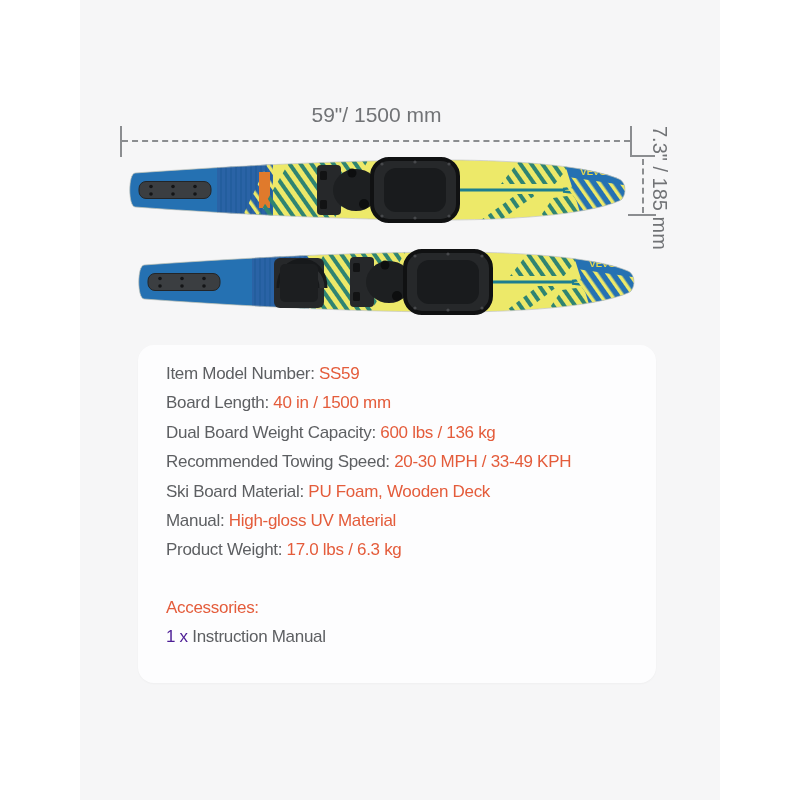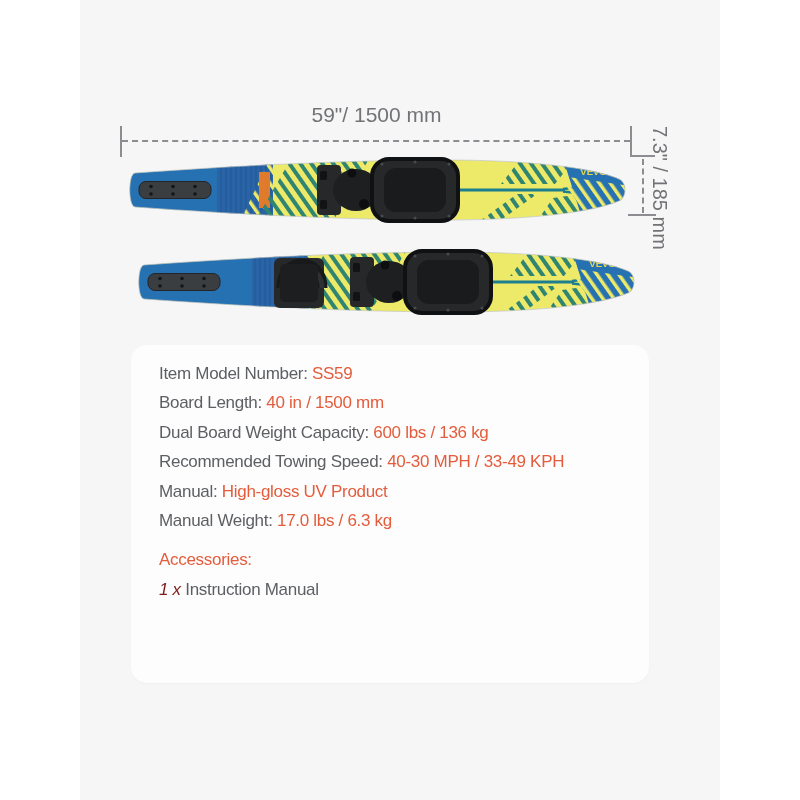--- a/index.html
+++ b/index.html
@@ -18,27 +18,27 @@
   .bracket-h{position:absolute;left:630px;top:155px;width:25px;height:2px;background:#8b8d90;}
   .dim-v-line{position:absolute;left:642px;top:159px;width:0;height:54px;border-left:2px dashed #8b8d90;}
   .tick-bottom{position:absolute;left:628px;top:214px;width:28px;height:2px;background:#8b8d90;}
   .dim-width-label{position:absolute;left:648px;top:126px;height:160px;writing-mode:vertical-rl;
     font-size:20px;color:#717376;white-space:nowrap;}
 
   
   .product-image{position:absolute;left:116px;top:150px;width:522px;height:172px;}
 
   
-  .spec-card{position:absolute;left:131px;top:345px;width:518px;height:338px;background:#fdfdfe;
+  .spec-card{position:absolute;left:138px;top:345px;width:518px;height:338px;background:#fdfdfe;
     border-radius:16px;box-sizing:border-box;padding:14px 28px;box-shadow:0 1px 2px rgba(0,0,0,0.03);}
   .spec-row{font-size:17px;line-height:29.4px;color:#5d5f62;letter-spacing:-0.3px;white-space:nowrap;}
   .spec-val{color:#e45c3b;}
-  .acc-title{margin-top:10px;font-size:17px;line-height:29.4px;color:#e45c3b;letter-spacing:-0.3px;}
+  .acc-title{margin-top:28px;font-size:17px;line-height:29.4px;color:#e45c3b;letter-spacing:-0.3px;}
   .acc-row{font-size:17px;line-height:29.4px;color:#5d5f62;letter-spacing:-0.3px;white-space:nowrap;}
-  .acc-qty{color:#7f1d1d;font-style:italic;}
+  .acc-qty{color:#4c1d95;}
 </style>
 </head>
 <body>
 
 <div class="panel"></div>
 
 <div class="dim-length-label">59"/ 1500 mm</div>
 <div class="tick-left"></div>
 <div class="dim-h-line"></div>
 <div class="tick-right"></div>
@@ -144,18 +144,19 @@
     </g>
     <use href="#bindingMain" transform="translate(24,0)"></use>
   </g>
 </svg>
 </div>
 
 <div class="spec-card">
   <div class="spec-row"><span>Item Model Number: </span><span class="spec-val">SS59</span></div>
   <div class="spec-row"><span>Board Length: </span><span class="spec-val">40 in / 1500 mm</span></div>
   <div class="spec-row"><span>Dual Board Weight Capacity: </span><span class="spec-val">600 lbs / 136 kg</span></div>
-  <div class="spec-row"><span>Recommended Towing Speed: </span><span class="spec-val">40-30 MPH / 33-49 KPH</span></div>
-  <div class="spec-row"><span>Manual: </span><span class="spec-val">High-gloss UV Product</span></div>
-  <div class="spec-row"><span>Manual Weight: </span><span class="spec-val">17.0 lbs / 6.3 kg</span></div>
+  <div class="spec-row"><span>Recommended Towing Speed: </span><span class="spec-val">20-30 MPH / 33-49 KPH</span></div>
+  <div class="spec-row"><span>Ski Board Material: </span><span class="spec-val">PU Foam, Wooden Deck</span></div>
+  <div class="spec-row"><span>Manual: </span><span class="spec-val">High-gloss UV Material</span></div>
+  <div class="spec-row"><span>Product Weight: </span><span class="spec-val">17.0 lbs / 6.3 kg</span></div>
   <div class="acc-title">Accessories:</div>
   <div class="acc-row"><span class="acc-qty">1 x</span><span> Instruction Manual</span></div>
 </div>
 
 </body></html>

